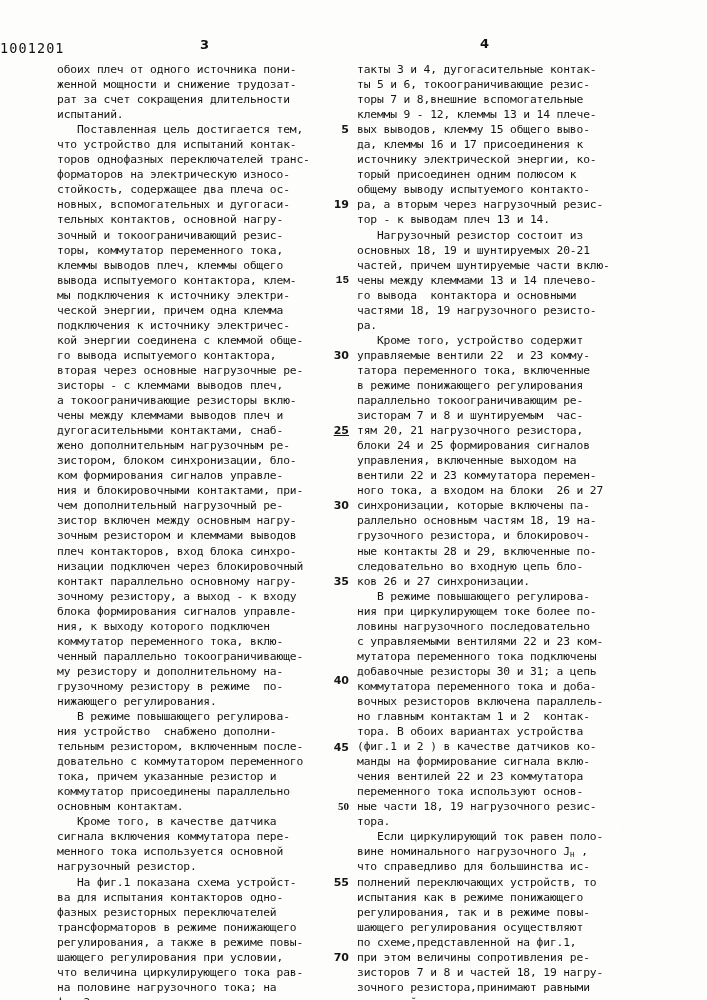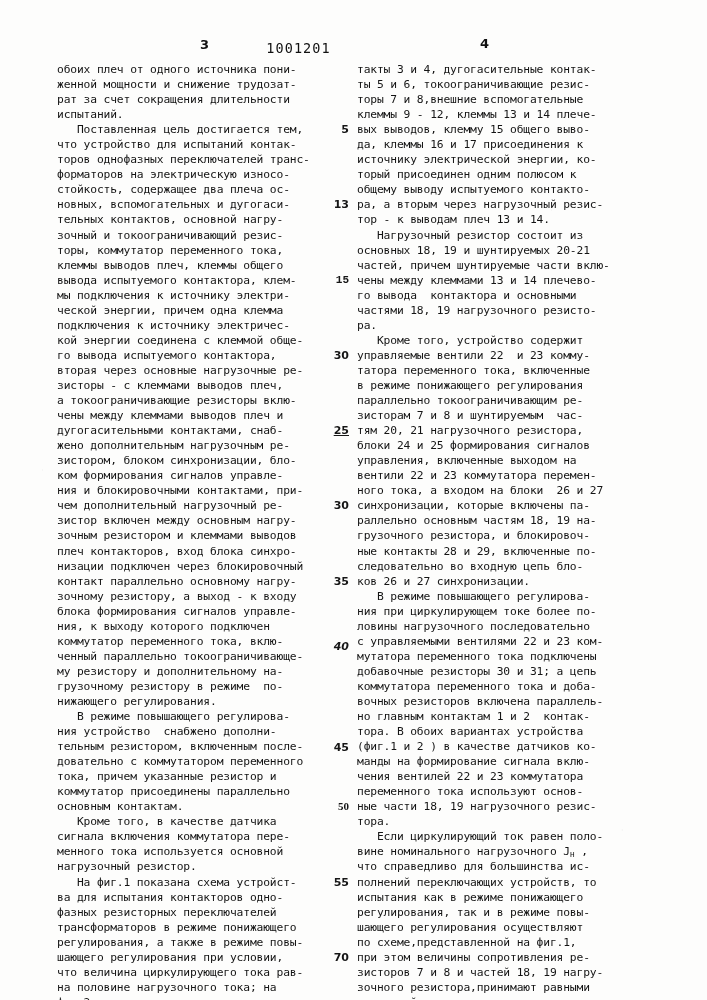--- a/index.html
+++ b/index.html
@@ -44,21 +44,21 @@
   }
   .head-num {
     position: absolute;
     font-family: "DejaVu Sans", "Liberation Sans", sans-serif;
     font-weight: bold;
     font-size: 13px;
     color: #111;
   }
   #head-left   { left: 200px; top: 1px; }
   #head-center {
-    left: 0; width: 597px; text-align: center; top: 4px;
+    left: 0; width: 597px; text-align: left; top: 4px;
     font-family: "DejaVu Sans Mono", "Liberation Mono", monospace;
     font-weight: normal;
     letter-spacing: 1.1px;
     font-size: 13.5px;
   }
   #head-right  { left: 480px; top: 0px; }
 
   
   #body-area {
     position: absolute;
@@ -114,26 +114,26 @@
     <div class="head-num" id="head-right">4</div>
   </div>
 
   <div id="body-area">
     <div class="column" id="col-left"><div class="line">обоих плеч от одного источника пони-</div><div class="line">женной мощности и снижение трудозат-</div><div class="line">рат за счет сокращения длительности</div><div class="line">испытаний.</div><div class="line">   Поставленная цель достигается тем,</div><div class="line">что устройство для испытаний контак-</div><div class="line">торов однофазных переключателей транс-</div><div class="line">форматоров на электрическую износо-</div><div class="line">стойкость, содержащее два плеча ос-</div><div class="line">новных, вспомогательных и дугогаси-</div><div class="line">тельных контактов, основной нагру-</div><div class="line">зочный и токоограничивающий резис-</div><div class="line">торы, коммутатор переменного тока,</div><div class="line">клеммы выводов плеч, клеммы общего</div><div class="line">вывода испытуемого контактора, клем-</div><div class="line">мы подключения к источнику электри-</div><div class="line">ческой энергии, причем одна клемма</div><div class="line">подключения к источнику электричес-</div><div class="line">кой энергии соединена с клеммой обще-</div><div class="line">го вывода испытуемого контактора,</div><div class="line">вторая через основные нагрузочные ре-</div><div class="line">зисторы - с клеммами выводов плеч,</div><div class="line">а токоограничивающие резисторы вклю-</div><div class="line">чены между клеммами выводов плеч и</div><div class="line">дугогасительными контактами, снаб-</div><div class="line">жено дополнительным нагрузочным ре-</div><div class="line">зистором, блоком синхронизации, бло-</div><div class="line">ком формирования сигналов управле-</div><div class="line">ния и блокировочными контактами, при-</div><div class="line">чем дополнительный нагрузочный ре-</div><div class="line">зистор включен между основным нагру-</div><div class="line">зочным резистором и клеммами выводов</div><div class="line">плеч контакторов, вход блока синхро-</div><div class="line">низации подключен через блокировочный</div><div class="line">контакт параллельно основному нагру-</div><div class="line">зочному резистору, а выход - к входу</div><div class="line">блока формирования сигналов управле-</div><div class="line">ния, к выходу которого подключен</div><div class="line">коммутатор переменного тока, вклю-</div><div class="line">ченный параллельно токоограничивающе-</div><div class="line">му резистору и дополнительному на-</div><div class="line">грузочному резистору в режиме  по-</div><div class="line">нижающего регулирования.</div><div class="line">   В режиме повышающего регулирова-</div><div class="line">ния устройство  снабжено дополни-</div><div class="line">тельным резистором, включенным после-</div><div class="line">довательно с коммутатором переменного</div><div class="line">тока, причем указанные резистор и</div><div class="line">коммутатор присоединены параллельно</div><div class="line">основным контактам.</div><div class="line">   Кроме того, в качестве датчика</div><div class="line">сигнала включения коммутатора пере-</div><div class="line">менного тока используется основной</div><div class="line">нагрузочный резистор.</div><div class="line">   На фиг.1 показана схема устройст-</div><div class="line">ва для испытания контакторов одно-</div><div class="line">фазных резисторных переключателей</div><div class="line">трансформаторов в режиме понижающего</div><div class="line">регулирования, а также в режиме повы-</div><div class="line">шающего регулирования при условии,</div><div class="line">что величина циркулирующего тока рав-</div><div class="line">на половине нагрузочного тока; на</div><div class="line">фиг.2 - то же,в режиме повышающего</div></div>
     <div class="column" id="col-right"><div class="line">такты 3 и 4, дугогасительные контак-</div><div class="line">ты 5 и 6, токоограничивающие резис-</div><div class="line">торы 7 и 8,внешние вспомогательные</div><div class="line">клеммы 9 - 12, клеммы 13 и 14 плече-</div><div class="line">вых выводов, клемму 15 общего выво-</div><div class="line">да, клеммы 16 и 17 присоединения к</div><div class="line">источнику электрической энергии, ко-</div><div class="line">торый присоединен одним полюсом к</div><div class="line">общему выводу испытуемого контакто-</div><div class="line">ра, а вторым через нагрузочный резис-</div><div class="line">тор - к выводам плеч 13 и 14.</div><div class="line">   Нагрузочный резистор состоит из</div><div class="line">основных 18, 19 и шунтируемых 20-21</div><div class="line">частей, причем шунтируемые части вклю-</div><div class="line">чены между клеммами 13 и 14 плечево-</div><div class="line">го вывода  контактора и основными</div><div class="line">частями 18, 19 нагрузочного резисто-</div><div class="line">ра.</div><div class="line">   Кроме того, устройство содержит</div><div class="line">управляемые вентили 22  и 23 комму-</div><div class="line">татора переменного тока, включенные</div><div class="line">в режиме понижающего регулирования</div><div class="line">параллельно токоограничивающим ре-</div><div class="line">зисторам 7 и 8 и шунтируемым  час-</div><div class="line">тям 20, 21 нагрузочного резистора,</div><div class="line">блоки 24 и 25 формирования сигналов</div><div class="line">управления, включенные выходом на</div><div class="line">вентили 22 и 23 коммутатора перемен-</div><div class="line">ного тока, а входом на блоки  26 и 27</div><div class="line">синхронизации, которые включены па-</div><div class="line">раллельно основным частям 18, 19 на-</div><div class="line">грузочного резистора, и блокировоч-</div><div class="line">ные контакты 28 и 29, включенные по-</div><div class="line">следовательно во входную цепь бло-</div><div class="line">ков 26 и 27 синхронизации.</div><div class="line">   В режиме повышающего регулирова-</div><div class="line">ния при циркулирующем токе более по-</div><div class="line">ловины нагрузочного последовательно</div><div class="line">с управляемыми вентилями 22 и 23 ком-</div><div class="line">мутатора переменного тока подключены</div><div class="line">добавочные резисторы 30 и 31; а цепь</div><div class="line">коммутатора переменного тока и доба-</div><div class="line">вочных резисторов включена параллель-</div><div class="line">но главным контактам 1 и 2  контак-</div><div class="line">тора. В обоих вариантах устройства</div><div class="line">(фиг.1 и 2 ) в качестве датчиков ко-</div><div class="line">манды на формирование сигнала вклю-</div><div class="line">чения вентилей 22 и 23 коммутатора</div><div class="line">переменного тока используют основ-</div><div class="line">ные части 18, 19 нагрузочного резис-</div><div class="line">тора.</div><div class="line">   Если циркулирующий ток равен поло-</div><div class="line">вине номинального нагрузочного J<sub>н</sub> ,</div><div class="line">что справедливо для большинства ис-</div><div class="line">полнений переключающих устройств, то</div><div class="line">испытания как в режиме понижающего</div><div class="line">регулирования, так и в режиме повы-</div><div class="line">шающего регулирования осуществляют</div><div class="line">по схеме,представленной на фиг.1,</div><div class="line">при этом величины сопротивления ре-</div><div class="line">зисторов 7 и 8 и частей 18, 19 нагру-</div><div class="line">зочного резистора,принимают равными</div><div class="line">удвоенной величины номинального соп-</div></div>
   </div>
 
   <div id="gutter">
       <div class="lnum" style="top: 61.2px;">5</div>
-      <div class="lnum" style="top: 136.45px;">13</div>
+      <div class="lnum" style="top: 136.45px;">19</div>
       <div class="lnum" style="top: 211.7px; font-family: Liberation Mono, monospace;">15</div>
       <div class="lnum" style="top: 286.95px;">30</div>
       <div class="lnum" style="top: 362.2px; text-decoration: underline;">25</div>
       <div class="lnum" style="top: 437.45px;">30</div>
       <div class="lnum" style="top: 512.7px;">35</div>
-      <div class="lnum" style="top: 578px; font-style: italic;">40</div>
+      <div class="lnum" style="top: 612px;">40</div>
       <div class="lnum" style="top: 663.2px; margin-top: 16px;">45</div>
       <div class="lnum" style="top: 738.45px; font-family: Liberation Serif, serif;">50</div>
       <div class="lnum" style="top: 813.7px;">55</div>
       <div class="lnum" style="top: 888.95px;">70</div>
     </div>
 
 </div>
 
 </body></html>

